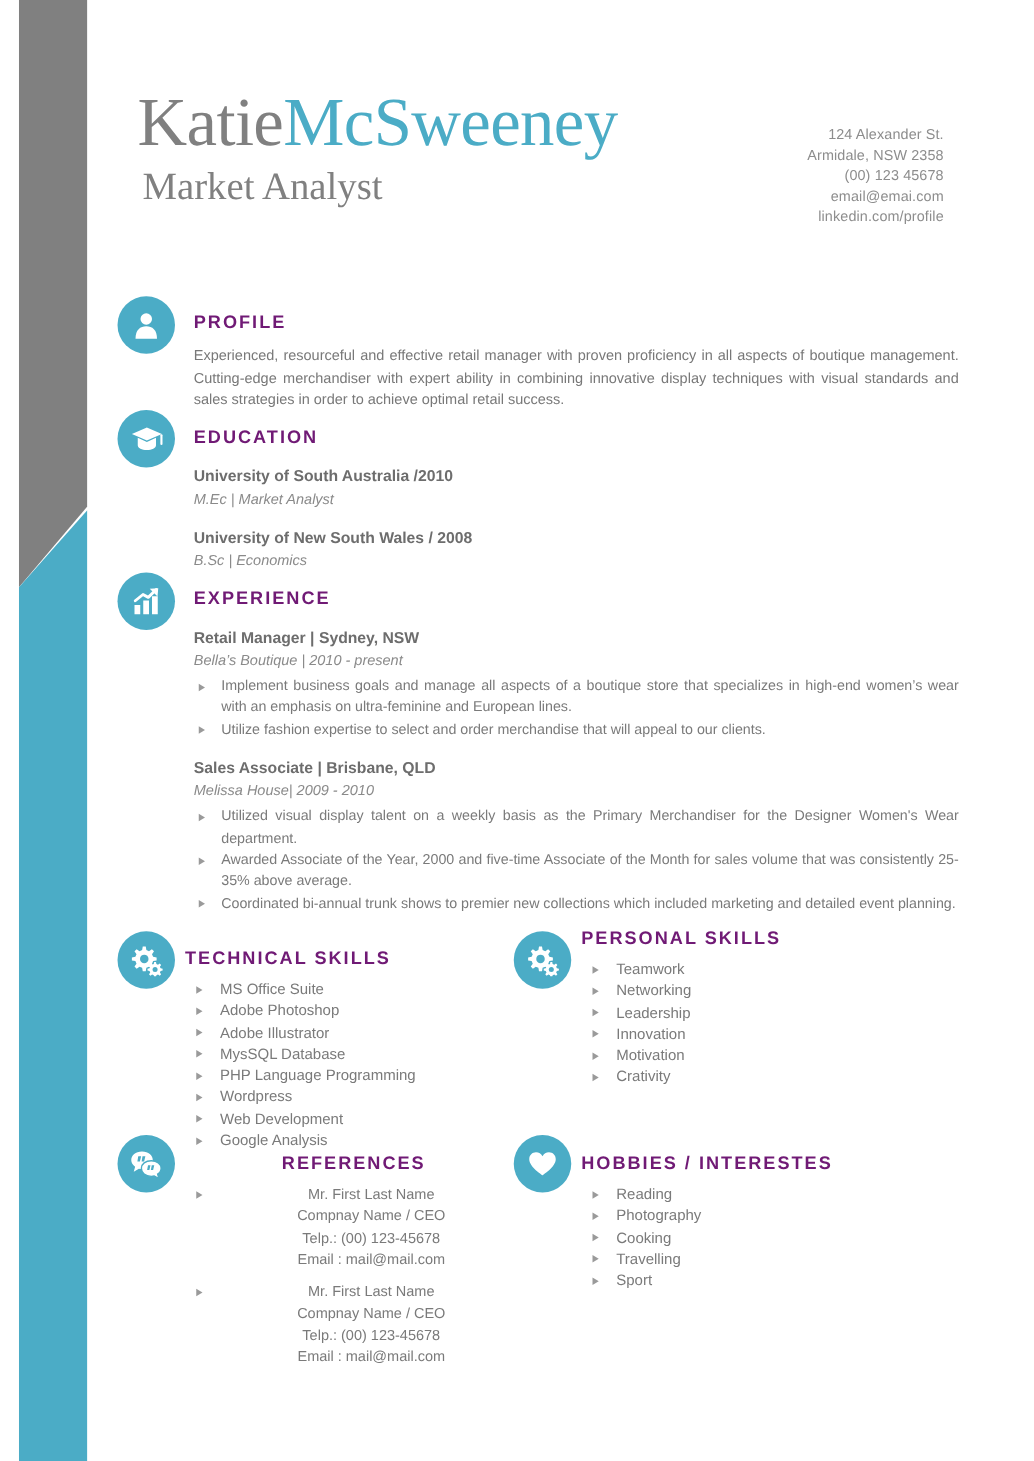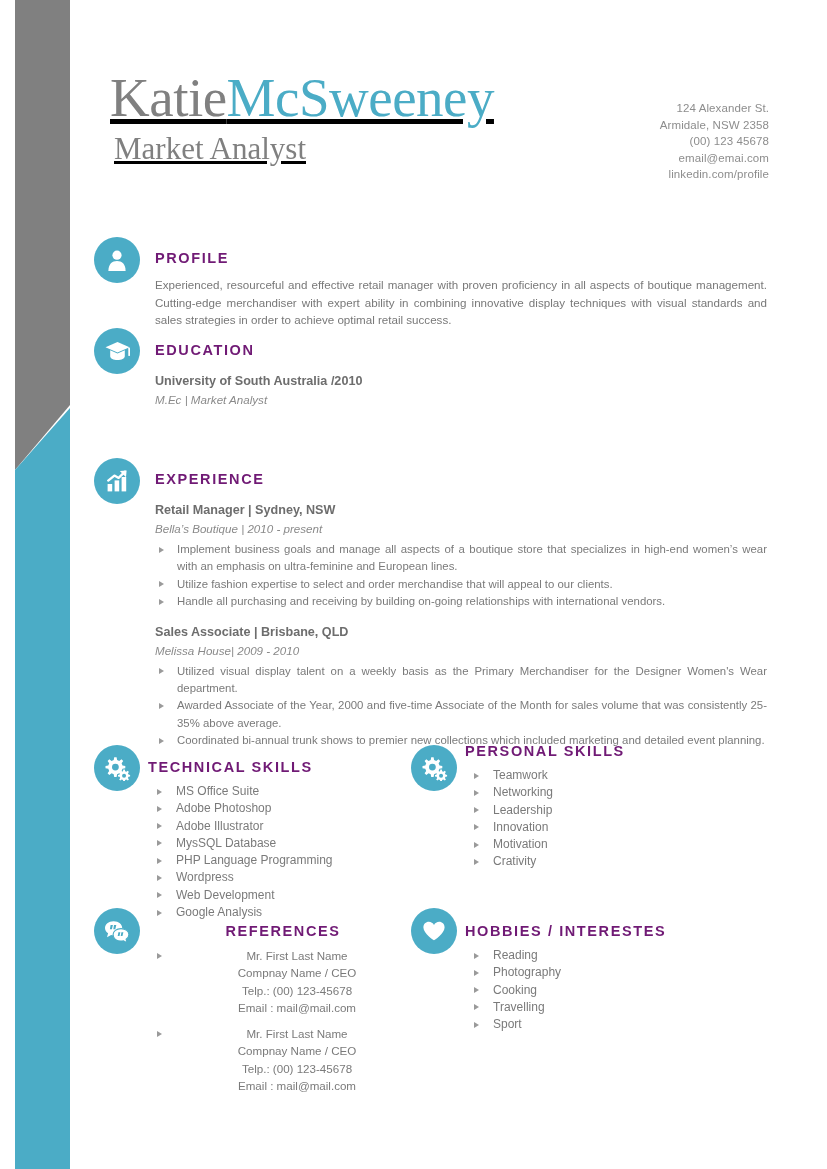--- a/index.html
+++ b/index.html
@@ -40,23 +40,22 @@
     width: 55px; height: 761px;
     background: #4bacc6;
     clip-path: polygon(0 62px, 100% 0, 100% 100%, 0 100%);
   }
 
   
   .header {
     position: absolute;
     left: 110px;
     top: 68px;
-    right: 58px;
+    right: 72px;
     height: 125px;
-    text-decoration: underline;
   }
   .name {
     font-family: "Liberation Serif", serif;
     font-size: 55px;
     line-height: 60px;
     font-weight: 400;
     letter-spacing: -0.5px;
     white-space: nowrap;
   }
   .name-first { color: #808080; }
@@ -214,41 +213,44 @@
       <path d="M6.2 11.2 L6.2 17.2 C6.2 19.6 9.5 21 13.5 21 C17.5 21 20.8 19.6 20.8 17.2 L20.8 11.2 L13.5 14.6 Z" fill="#ffffff"></path>
       <rect x="24.3" y="8.4" width="1.7" height="8.6" rx="0.85" fill="#ffffff"></rect>
     </svg>
   </div>
   <div class="section" style="left:155px; top:341px; width:612px;">
     <div class="sec-head">EDUCATION</div>
     <div style="margin-top:13px;">
       <div class="entry-title">University of South Australia /2010</div>
       <div class="entry-sub">M.Ec  | Market  Analyst</div>
     </div>
+    <div style="margin-top:12px;">
+      <div class="entry-title">University of New South Wales / 2008</div>
+      <div class="entry-sub">B.Sc | Economics</div>
+    </div>
   </div>
 
   <div class="badge" style="left:94px; top:458px;">
     <svg width="27" height="26" viewBox="0 0 27 26">
       <rect x="3.6" y="16.0" width="4.6" height="7.4" fill="#ffffff"></rect>
       <rect x="10.6" y="12.4" width="4.6" height="11.0" fill="#ffffff"></rect>
       <rect x="17.6" y="9.0" width="4.6" height="14.4" fill="#ffffff"></rect>
       <path d="M4.2 12.6 L10.4 7.6 L14.6 9.9 L21.0 3.6" stroke="#ffffff" stroke-width="2.3" fill="none" stroke-linecap="round" stroke-linejoin="round"></path>
       <path d="M15.8 3.0 L22.6 2.6 L22.0 9.2 Z" fill="#ffffff"></path>
     </svg>
   </div>
   <div class="section" style="left:155px; top:470px; width:612px;">
     <div class="sec-head">EXPERIENCE</div>
 
     <div style="margin-top:13px;">
       <div class="entry-title">Retail Manager | Sydney, NSW</div>
       <div class="entry-sub">Bella’s Boutique | 2010 - present</div>
       <ul class="bul justify" style="margin-top:3px;">
         <li>Implement business goals and manage all aspects of a boutique store that specializes in high-end women’s wear with an emphasis on ultra-feminine and European lines.</li>
         <li>Utilize fashion expertise to select and order merchandise that will appeal to our clients.</li>
-        <li>Handle all purchasing and receiving by building on-going relationships with international vendors.</li>
       </ul>
     </div>
 
     <div style="margin-top:12px;">
       <div class="entry-title">Sales Associate | Brisbane, QLD</div>
       <div class="entry-sub">Melissa House| 2009 - 2010</div>
       <ul class="bul justify" style="margin-top:3px;">
         <li>Utilized visual display talent on a weekly basis as the Primary Merchandiser for the Designer Women's Wear department.</li>
         <li>Awarded Associate of the Year, 2000 and five-time Associate of the Month for sales volume that was consistently 25-35% above average.</li>
         <li>Coordinated bi-annual trunk shows to premier new collections which included marketing and detailed event planning.</li>

